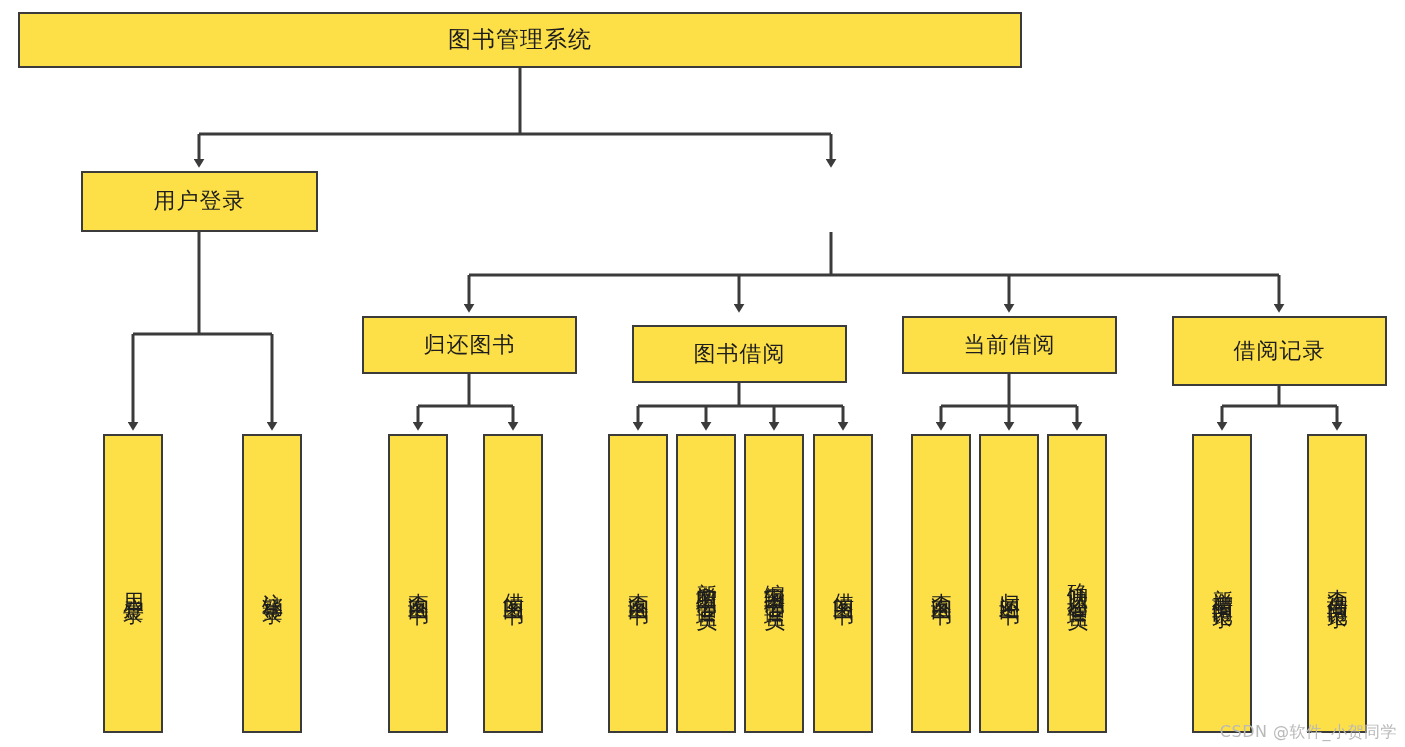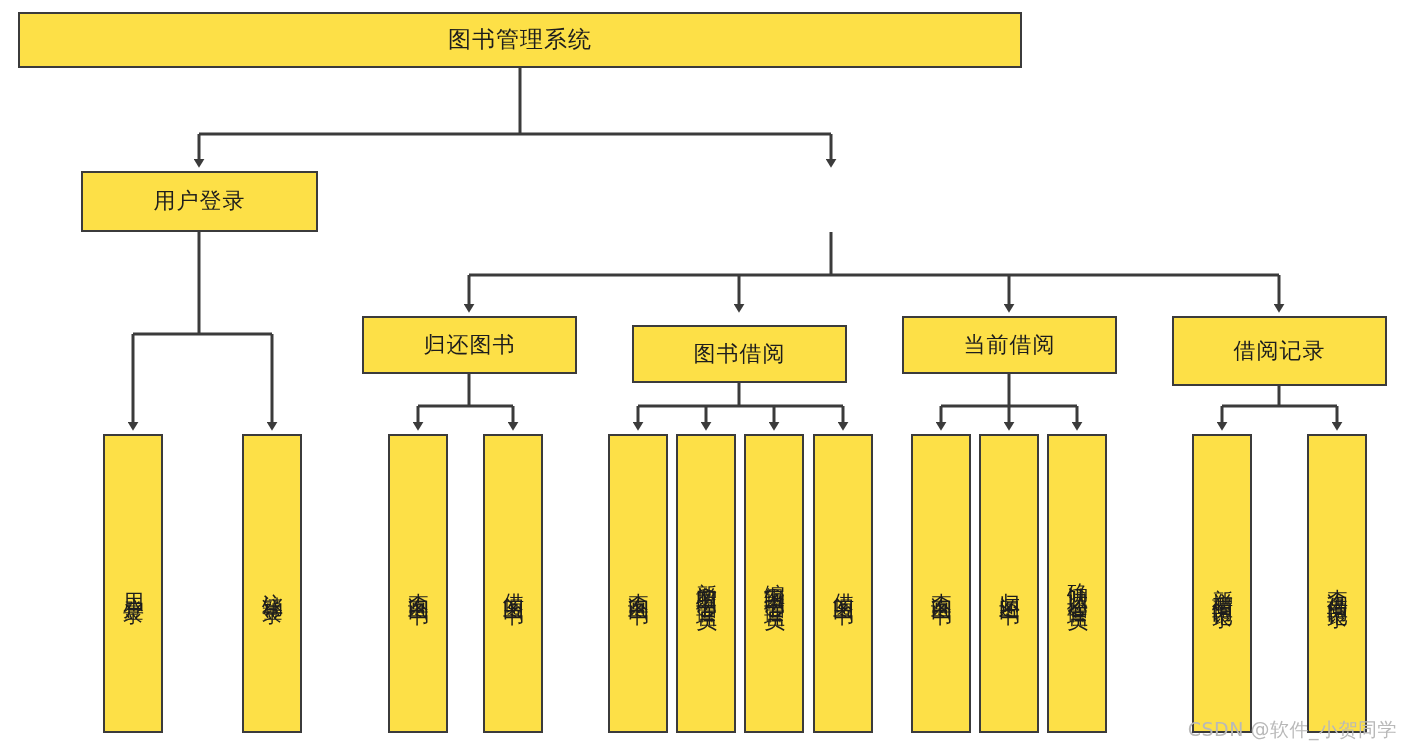--- a/index.html
+++ b/index.html
@@ -50,21 +50,21 @@
     text-orientation:upright;
     letter-spacing:4px;
     line-height:1.0;
     white-space:nowrap;
     display:block;
   }
   .watermark{
     position:absolute;
     right:8px;
     bottom:4px;
-    font-size:19px;
+    font-size:16px;
     color:#b9b9b9;
     letter-spacing:0.5px;
     z-index:5;
     white-space:nowrap;
   }
 </style>
 </head>
 <body>
 
 <div id="stage">

